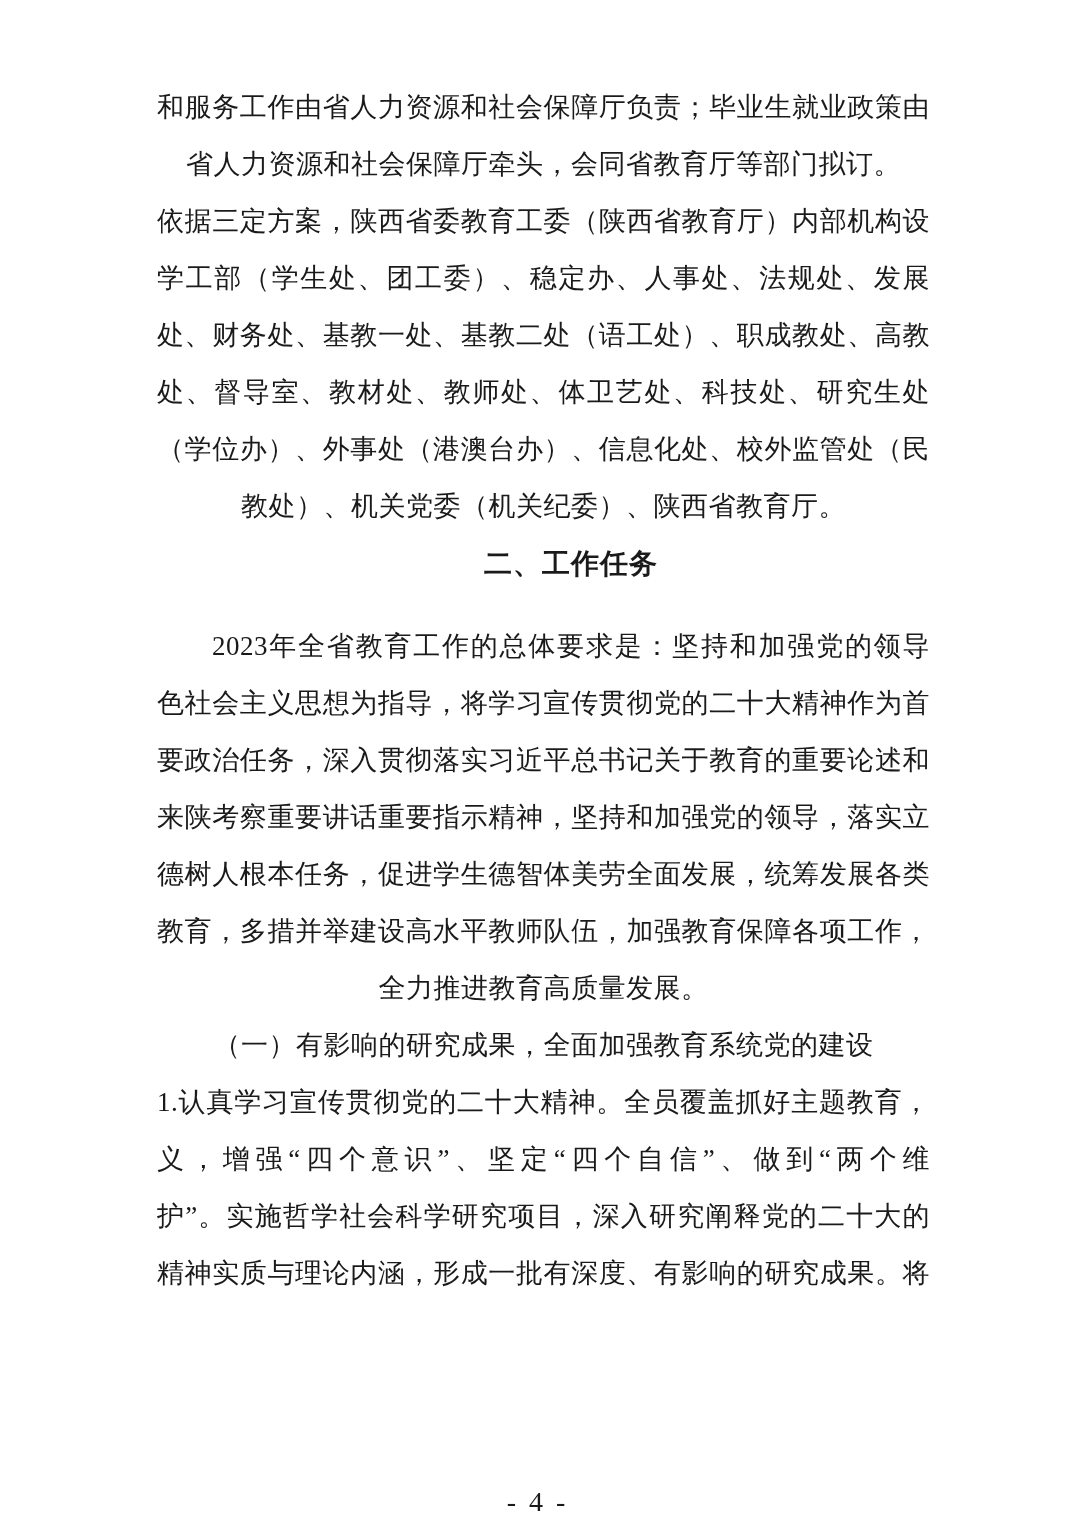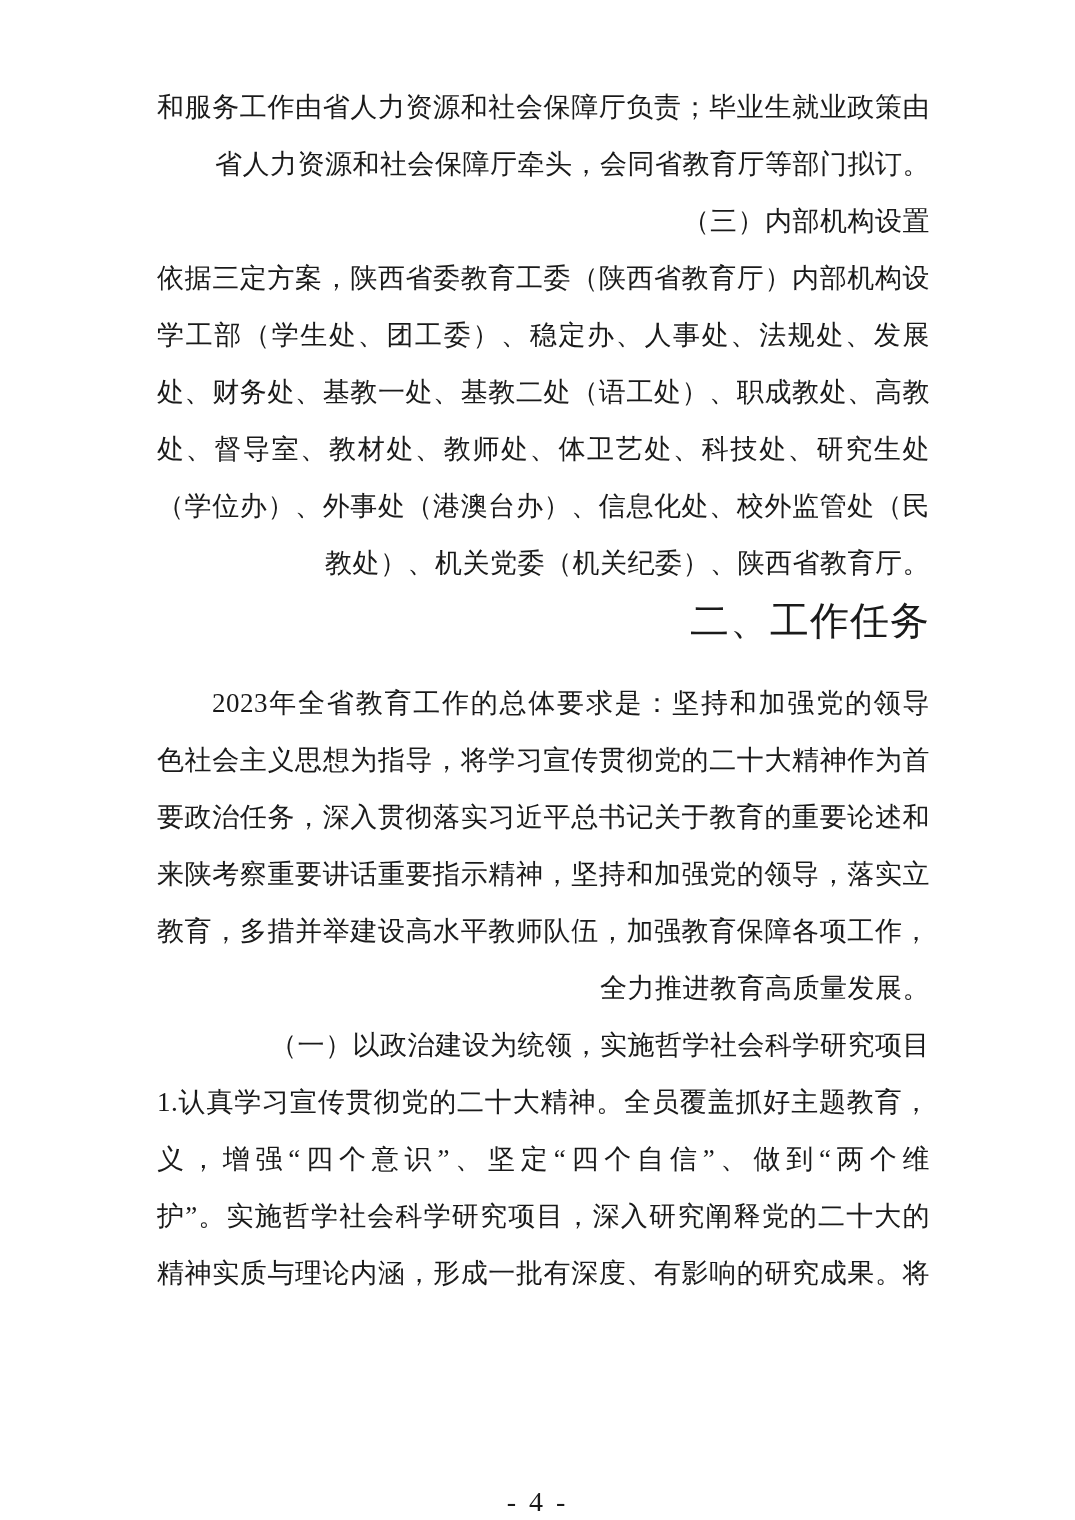--- a/index.html
+++ b/index.html
@@ -20,35 +20,35 @@
   .content {
     position: absolute;
     left: 157px;
     top: 63px;
     width: 773px;
   }
   .line {
     height: 57px;
     line-height: 57px;
     font-size: 27px;
-    text-align: right;
+    text-align: center;
     letter-spacing: 0.5px;
   }
   .line.fill {
     text-align: justify;
     text-align-last: justify;
     -moz-text-align-last: justify;
   }
   .line.indent {
     text-indent: 55px;
   }
   .line.heading {
     font-family: "Liberation Sans", "DejaVu Sans", sans-serif;
-    font-weight: 400;
-    font-size: 39px;
+    font-weight: 700;
+    font-size: 28px;
     margin-bottom: 26px;
     letter-spacing: 1px;
   }
   .footer {
     position: absolute;
     top: 1470px;
     left: 0;
     width: 100%;
     text-align: center;
     font-size: 28px;
@@ -57,34 +57,34 @@
   }
 </style>
 </head>
 <body>
 
 <div class="page" style="--page-bg: #ffffff; --text-color: #1a1a1a;">
   <div class="content">
 
   <div class="line body fill">和服务工作由省人力资源和社会保障厅负责；毕业生就业政策由</div>
       <div class="line body">省人力资源和社会保障厅牵头，会同省教育厅等部门拟订。</div>
-      <div class="line body">（三）内部机构设置</div>
       <div class="line body fill">依据三定方案，陕西省委教育工委（陕西省教育厅）内部机构设</div>
       <div class="line body fill">学工部（学生处、团工委）、稳定办、人事处、法规处、发展</div>
       <div class="line body fill">处、财务处、基教一处、基教二处（语工处）、职成教处、高教</div>
       <div class="line body fill">处、督导室、教材处、教师处、体卫艺处、科技处、研究生处</div>
       <div class="line body fill">（学位办）、外事处（港澳台办）、信息化处、校外监管处（民</div>
       <div class="line body">教处）、机关党委（机关纪委）、陕西省教育厅。</div>
       <div class="line heading indent">二、工作任务</div>
       <div class="line body fill indent">2023年全省教育工作的总体要求是：坚持和加强党的领导</div>
       <div class="line body fill">色社会主义思想为指导，将学习宣传贯彻党的二十大精神作为首</div>
       <div class="line body fill">要政治任务，深入贯彻落实习近平总书记关于教育的重要论述和</div>
       <div class="line body fill">来陕考察重要讲话重要指示精神，坚持和加强党的领导，落实立</div>
+      <div class="line body fill">德树人根本任务，促进学生德智体美劳全面发展，统筹发展各类</div>
       <div class="line body fill">教育，多措并举建设高水平教师队伍，加强教育保障各项工作，</div>
       <div class="line body">全力推进教育高质量发展。</div>
-      <div class="line body">（一）以政治建设为统领，实施哲学社会科学研究项目</div>
+      <div class="line body">（一）有影响的研究成果，全面加强教育系统党的建设</div>
       <div class="line body fill">1.认真学习宣传贯彻党的二十大精神。全员覆盖抓好主题教育，</div>
       <div class="line body fill">义，增强“四个意识”、坚定“四个自信”、做到“两个维</div>
       <div class="line body fill">护”。实施哲学社会科学研究项目，深入研究阐释党的二十大的</div>
       <div class="line body fill">精神实质与理论内涵，形成一批有深度、有影响的研究成果。将</div>
     </div>
   <div class="footer">- 4 -</div>
 </div>
 
 </body></html>

